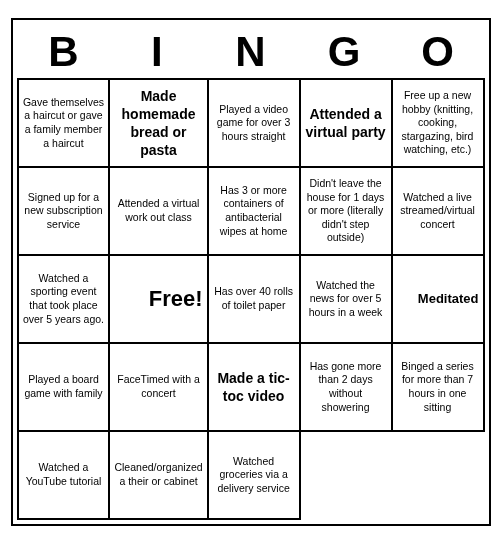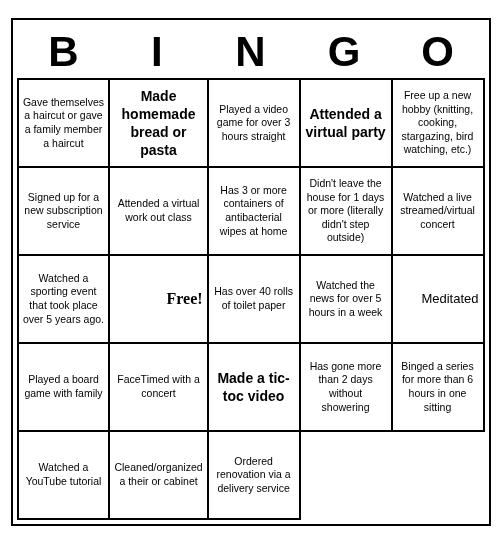--- a/index.html
+++ b/index.html
@@ -46,31 +46,30 @@
       justify-content: flex-end;
       padding: 4px;
       text-align: center;
       font-size: 10.5px;
       line-height: 1.3;
       color: #000;
       background: #fff;
       position: relative;
     }
     .bingo-cell.free {
-      font-size: 16px;
+      font-size: 22px;
       font-weight: bold;
-      font-family: Liberation Serif, serif;
     }
     .bingo-cell.bold-large {
       font-size: 14px;
       font-weight: bold;
     }
     .bingo-cell.medium-bold {
       font-size: 13px;
-      font-weight: normal;
+      font-weight: bold;
     }
     .cell-text {
       display: block;
     }
   </style>
 </head>
 <body>
 
 <div class="bingo-card">
   <div class="bingo-header">
@@ -132,25 +131,25 @@
       <div class="bingo-cell">
         <span class="cell-text">FaceTimed with a concert</span>
       </div>
       <div class="bingo-cell bold-large">
         <span class="cell-text">Made a tic-toc video</span>
       </div>
       <div class="bingo-cell">
         <span class="cell-text">Has gone more than 2 days without showering</span>
       </div>
       <div class="bingo-cell">
-        <span class="cell-text">Binged a series for more than 6 hours in one sitting</span>
+        <span class="cell-text">Binged a series for more than 7 hours in one sitting</span>
       </div>
       <div class="bingo-cell">
         <span class="cell-text">Watched a YouTube tutorial</span>
       </div>
       <div class="bingo-cell">
         <span class="cell-text">Cleaned/organized a their or cabinet</span>
       </div>
       <div class="bingo-cell">
-        <span class="cell-text">Ordered renovation via a delivery service</span>
+        <span class="cell-text">Watched groceries via a delivery service</span>
       </div>
     </div>
 </div>
 
 </body></html>

